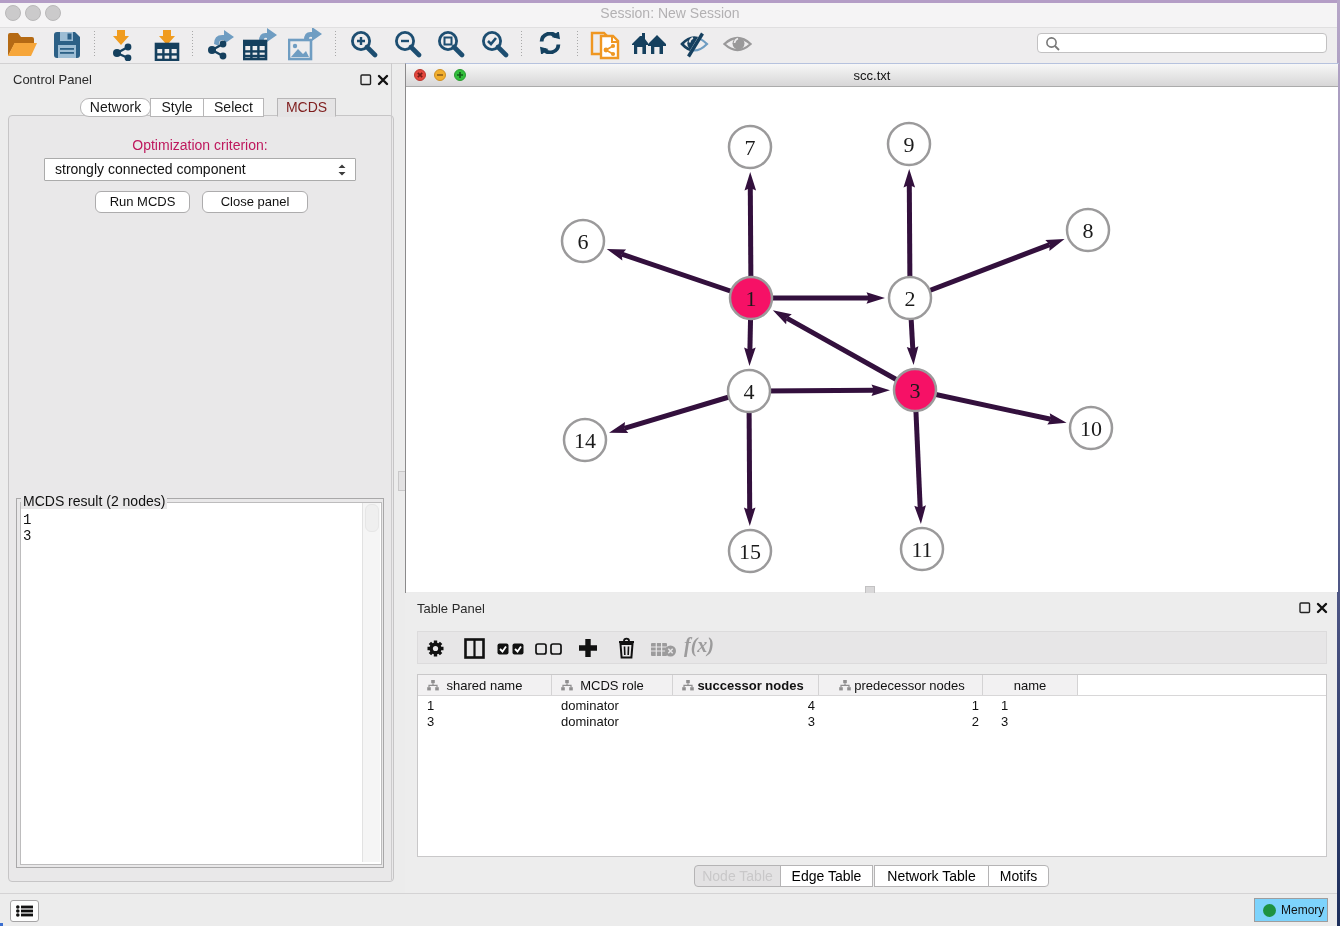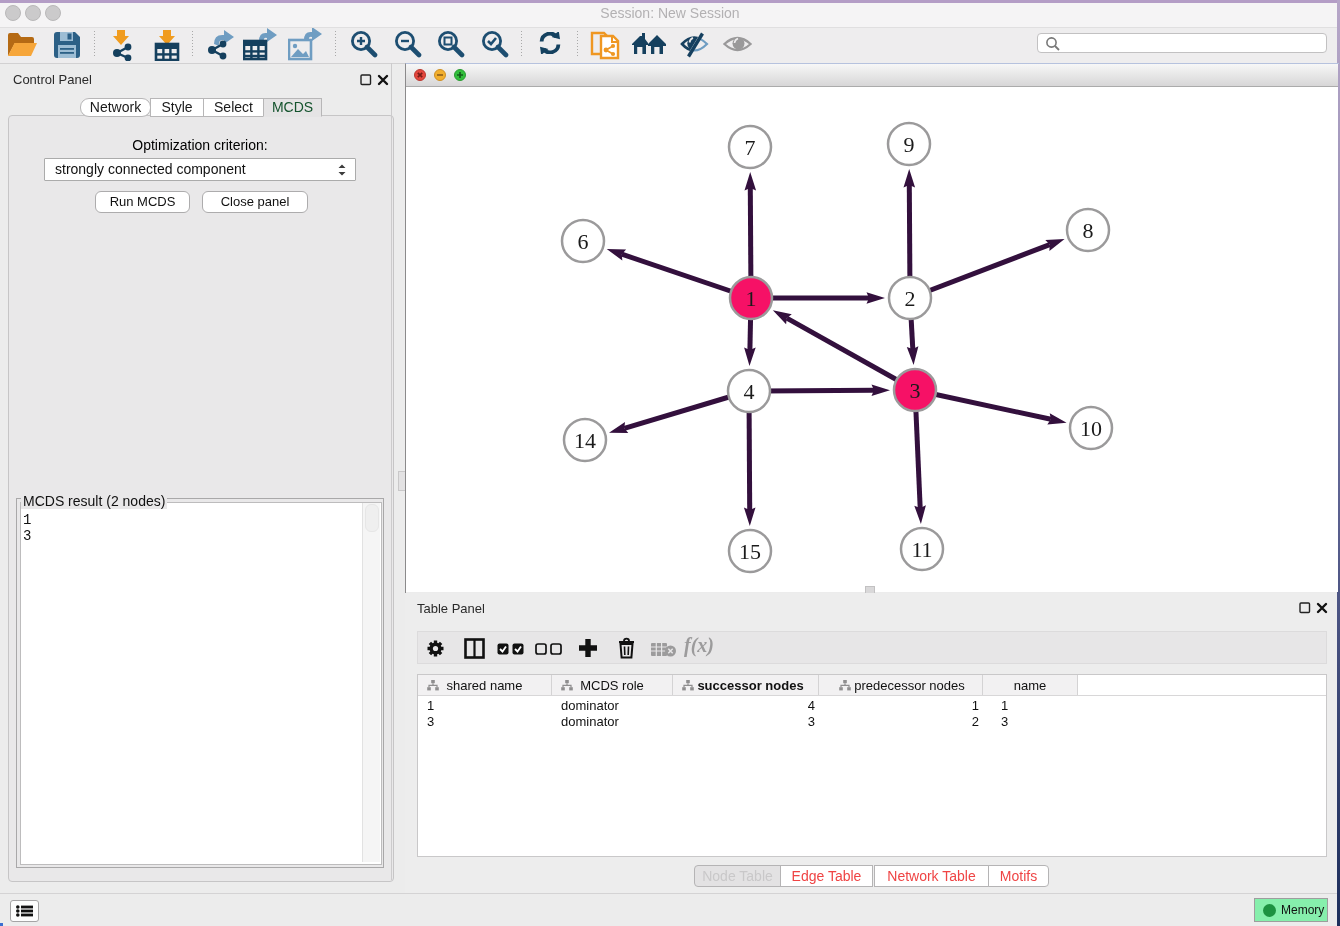--- a/index.html
+++ b/index.html
@@ -19,21 +19,21 @@
   .sep{position:absolute;top:4px;height:26px;width:1px;
        background-image:linear-gradient(#a9a9a9 1px,transparent 1px);background-size:1px 3px;}
   #searchbox{position:absolute;left:1037px;top:33px;width:288px;height:18px;background:#fff;
       border:1px solid #c2c1c2;border-radius:4px;}
   
   #cp-title{left:13px;top:72px;font-size:13px;color:#2a2a2a;}
   #cp-body{left:8px;top:115px;width:384px;height:765px;background:#e9e8e9;
       border:1px solid #c6c5c6;border-radius:4px;}
   .tab{position:absolute;top:98px;height:17px;border:1px solid #b7b6b7;background:#fff;
       font-size:14px;color:#1a1a1a;text-align:center;line-height:17px;}
-  #opt-label{left:10px;top:137px;width:380px;text-align:center;font-size:14px;color:#000000;}
+  #opt-label{left:10px;top:137px;width:380px;text-align:center;font-size:14px;color:#be185d;}
   #dropdown{left:44px;top:158px;width:310px;height:21px;background:#fff;border:1px solid #ababab;
       border-radius:1px;font-size:14px;color:#111;line-height:21px;}
   .btn{position:absolute;height:20px;background:#fff;border:1px solid #adacad;border-radius:6px;
       font-size:13px;color:#111;text-align:center;line-height:20px;}
   #mcds-label{left:21px;top:493px;font-size:14px;color:#111;background:#e9e8e9;padding:0 2px;z-index:3;}
   #mcds-frame{left:16px;top:498px;width:366px;height:368px;border:1px solid #a9a8a9;z-index:1;}
   #mcds-white{left:20px;top:502px;width:360px;height:361px;background:#fff;border:1px solid #bdbcbd;z-index:2;}
   #mcds-scroll{left:362px;top:503px;width:17px;height:359px;background:#f5f5f5;border-left:1px solid #e2e2e2;z-index:4;}
   #mcds-text{left:23px;top:512px;font-family:"Liberation Mono",monospace;font-size:14px;
       line-height:16px;color:#111;z-index:5;}
@@ -51,26 +51,26 @@
   
   #tp-area{left:405px;top:593px;width:932px;height:300px;background:#ededed;}
   #tp-title{left:12px;top:8px;font-size:13px;color:#2a2a2a;position:absolute;}
   #tp-toolbar{left:12px;top:38px;width:908px;height:31px;background:#e7e6e7;
       border:1px solid #dcdbdc;position:absolute;}
   #tp-table{left:12px;top:81px;width:908px;height:181px;background:#fff;border:1px solid #c9c8c9;position:absolute;}
   .th{position:absolute;top:0;height:20px;border-right:1px solid #d4d3d4;font-size:13px;color:#111;background:#f2f1f2;}
   .th span{position:absolute;top:3px;width:100%;text-align:center;}
   .cell{position:absolute;font-size:13px;color:#111;}
   .tab2{position:absolute;top:272px;height:20px;border:1px solid #b5b4b5;background:#fff;
-      font-size:14px;color:#ef4444;text-align:center;line-height:20px;}
+      font-size:14px;color:#000000;text-align:center;line-height:20px;}
   
   #statusbar{left:0;top:893px;width:1337px;height:33px;background:#ececec;border-top:1px solid #d4d3d4;}
   #listbtn{position:absolute;left:10px;top:6px;width:27px;height:20px;background:#fdfdfd;
       border:1px solid #a5a4a5;border-radius:3px;}
-  #membtn{position:absolute;left:1254px;top:4px;width:72px;height:22px;background:#86efac;
+  #membtn{position:absolute;left:1254px;top:4px;width:72px;height:22px;background:#7dd3fc;
       border:1px solid #9e9d9e;font-size:13px;color:#111;}
   .icon{position:absolute;}
 </style>
 </head>
 <body>
 
 <div class="abs" id="titlebar"></div>
 <div class="abs" id="purpletop"></div>
 <div class="abs" id="purpleright"></div>
 <div class="tl" style="left:5px;"></div>
@@ -239,21 +239,21 @@
 <svg class="abs" style="left:360px;top:74px;" width="12" height="12">
   <rect x="1" y="1" width="9.5" height="9.5" fill="none" stroke="#222" stroke-width="1.4" rx="1"></rect>
 </svg>
 <svg class="abs" style="left:377px;top:74px;" width="12" height="12">
   <path d="M2 2 L10 10 M10 2 L2 10" stroke="#111" stroke-width="2.4" stroke-linecap="round"></path>
 </svg>
 <div class="abs" id="cp-body"></div>
 <div class="tab" style="left:80px;width:69px;border-radius:9px;">Network</div>
 <div class="tab" style="left:150px;width:52px;">Style</div>
 <div class="tab" style="left:203px;width:59px;">Select</div>
-<div class="tab" style="left:263px;width:57px;background:#e5e4e5;color:#14532d;border-bottom-color:#e5e4e5;">MCDS</div>
+<div class="tab" style="left:277px;width:57px;background:#e5e4e5;color:#7f1d1d;border-bottom-color:#e5e4e5;">MCDS</div>
 <div class="abs" id="opt-label">Optimization criterion:</div>
 <div class="abs" id="dropdown"><span style="padding-left:10px;">strongly connected component</span>
   <svg width="10" height="14" style="position:absolute;right:8px;top:4px;">
     <path d="M1.5 5 L5 1.5 L8.5 5 Z M1.5 9 L5 12.5 L8.5 9 Z" fill="#3c3c3c"></path>
   </svg>
 </div>
 <div class="btn" style="left:95px;top:191px;width:93px;">Run MCDS</div>
 <div class="btn" style="left:202px;top:191px;width:104px;">Close panel</div>
 <div class="abs" id="mcds-frame"></div>
 <div class="abs" id="mcds-white"></div>
@@ -268,20 +268,21 @@
 <div class="abs" id="canvas-frame">
   <div class="abs" id="canvas-titlebar"></div>
   <svg style="position:absolute;left:8px;top:5px;" width="54" height="12">
     <circle cx="6" cy="6" r="5.5" fill="#e4463d" stroke="#b93931" stroke-width="1"></circle>
     <path d="M3.8 3.8 L8.2 8.2 M8.2 3.8 L3.8 8.2" stroke="#771d18" stroke-width="1.7"></path>
     <circle cx="26" cy="6" r="5.5" fill="#f2af2d" stroke="#cd8f25" stroke-width="1"></circle>
     <path d="M23 6 L29 6" stroke="#93621a" stroke-width="1.7"></path>
     <circle cx="46" cy="6" r="5.5" fill="#32bf3c" stroke="#2a9a33" stroke-width="1"></circle>
     <path d="M43 6 L49 6 M46 3 L46 9" stroke="#135c1b" stroke-width="1.7"></path>
   </svg>
+  <div id="canvas-title">scc.txt</div>
   <div class="abs" id="canvas-white"></div>
   <div class="abs" id="resize-dot"></div>
   <svg class="abs" id="graph" width="932" height="505" style="left:0;top:23px;">
   <g stroke="#33103d" stroke-width="5" fill="#33103d">
   <line x1="345" y1="211" x2="344.3" y2="101.0"></line>
   <polygon stroke="none" points="344.2,85.0 350.1,103.5 344.3,101.0 338.5,103.5"></polygon>
   <line x1="345" y1="211" x2="215.8" y2="167.2"></line>
   <polygon stroke="none" points="200.7,162.0 220.1,162.5 215.8,167.2 216.3,173.5"></polygon>
   <line x1="345" y1="211" x2="463.0" y2="211.0"></line>
   <polygon stroke="none" points="479.0,211.0 460.5,216.8 463.0,211.0 460.5,205.2"></polygon>

